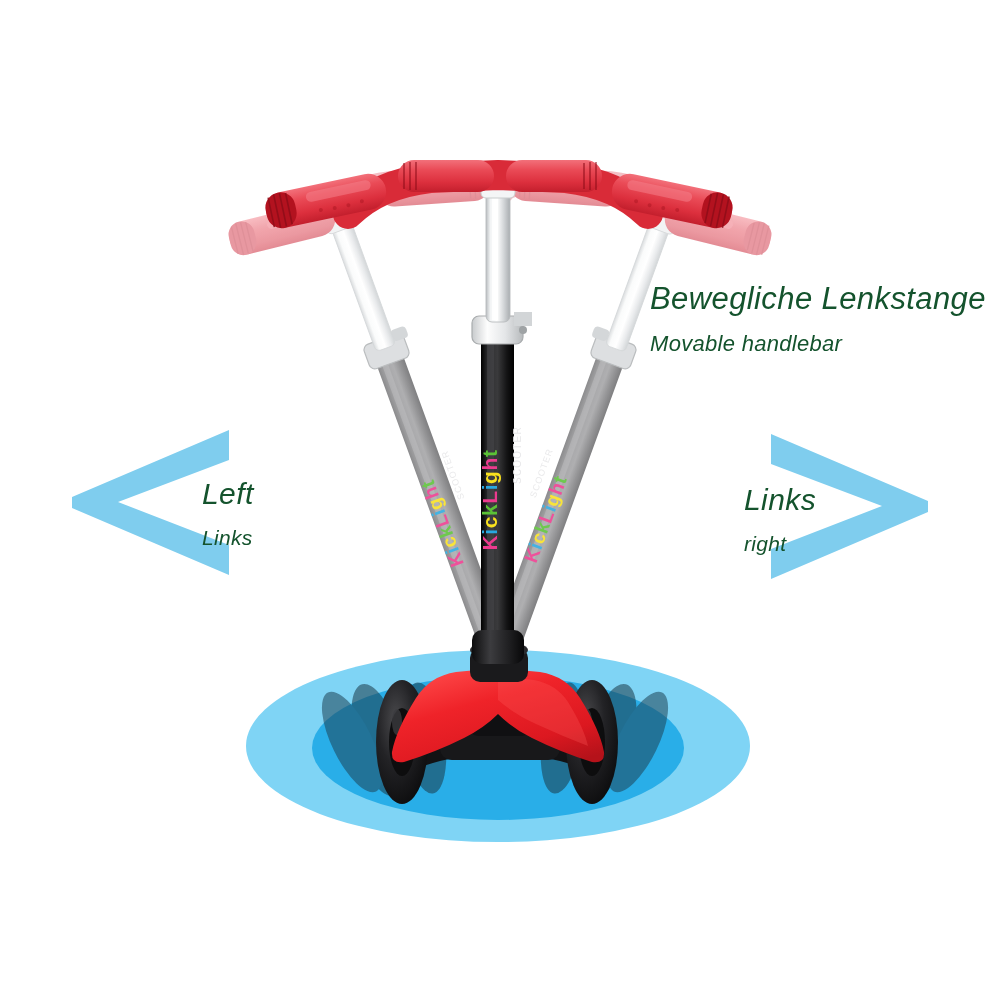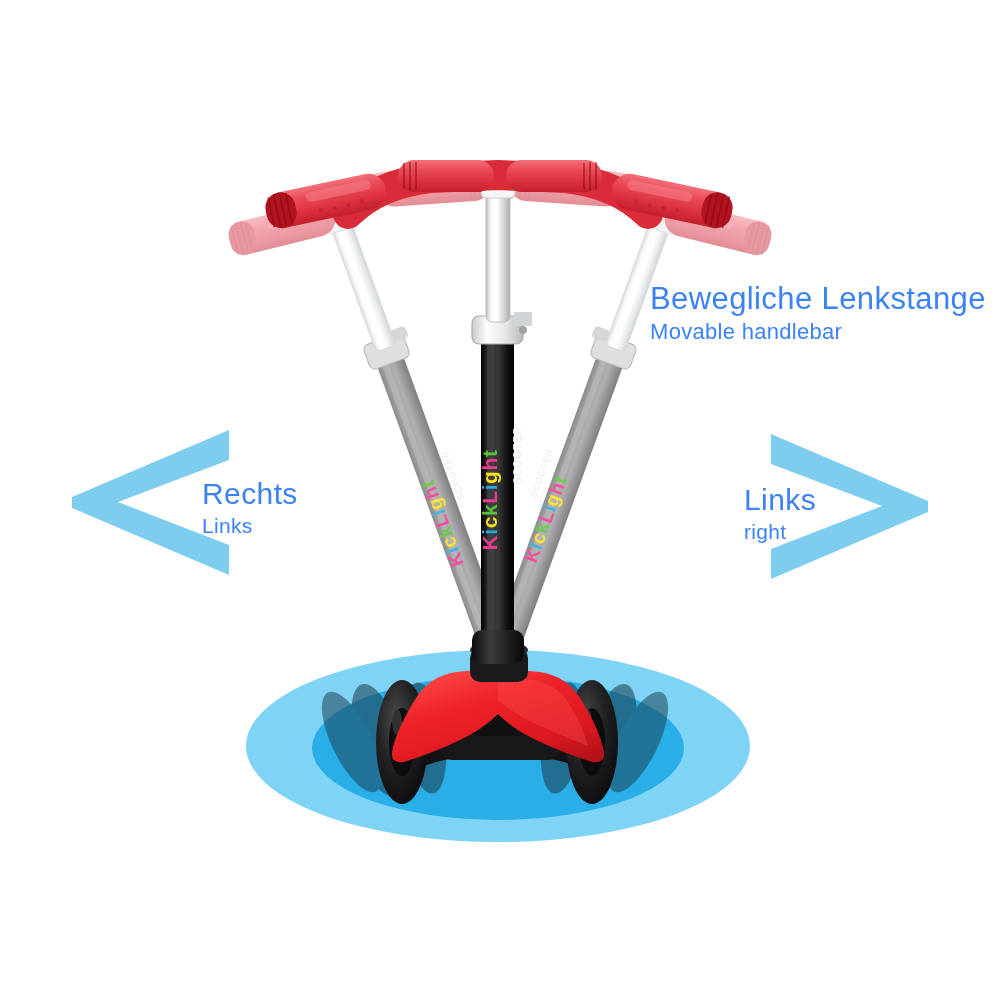--- a/index.html
+++ b/index.html
@@ -20,36 +20,37 @@
     overflow: hidden;
   }
   #artboard {
     position: absolute;
     inset: 0;
     width: 1000px;
     height: 1000px;
   }
   .txt-block {
     position: absolute;
-    color: #3b82f6;
+    color: #14532d;
     white-space: nowrap;
     user-select: none;
+    font-style: italic;
   }
   .txt-de {
     font-size: 31px;
     letter-spacing: 0.4px;
     line-height: 1.05;
     font-weight: 400;
   }
   .txt-en {
     font-size: 22px;
     letter-spacing: 0.3px;
     line-height: 1.1;
     font-weight: 400;
-    margin-top: 4px;
+    margin-top: 16px;
   }
   #callout-handlebar { left: 650px; top: 283px; }
   #label-left  { left: 202px; top: 478px; }
   #label-right { left: 744px; top: 484px; }
   #label-left .txt-de, #label-right .txt-de { font-size: 30px; }
   #label-left .txt-en, #label-right .txt-en { font-size: 21px; }
 </style>
 </head>
 <body>
 
@@ -361,21 +362,21 @@
       <path d="M 771 434 L 928 501 L 928 512 L 771 579 L 771 549 L 882 506 L 771 464 Z" fill="#7FCDEE"></path>
     </g>
   </svg>
 
   <div class="txt-block" id="callout-handlebar">
     <div class="txt-de">Bewegliche Lenkstange</div>
     <div class="txt-en">Movable handlebar</div>
   </div>
 
   <div class="txt-block" id="label-left">
-    <div class="txt-de">Rechts</div>
+    <div class="txt-de">Left</div>
     <div class="txt-en">Links</div>
   </div>
 
   <div class="txt-block" id="label-right">
     <div class="txt-de">Links</div>
     <div class="txt-en">right</div>
   </div>
 
 </div>
 

